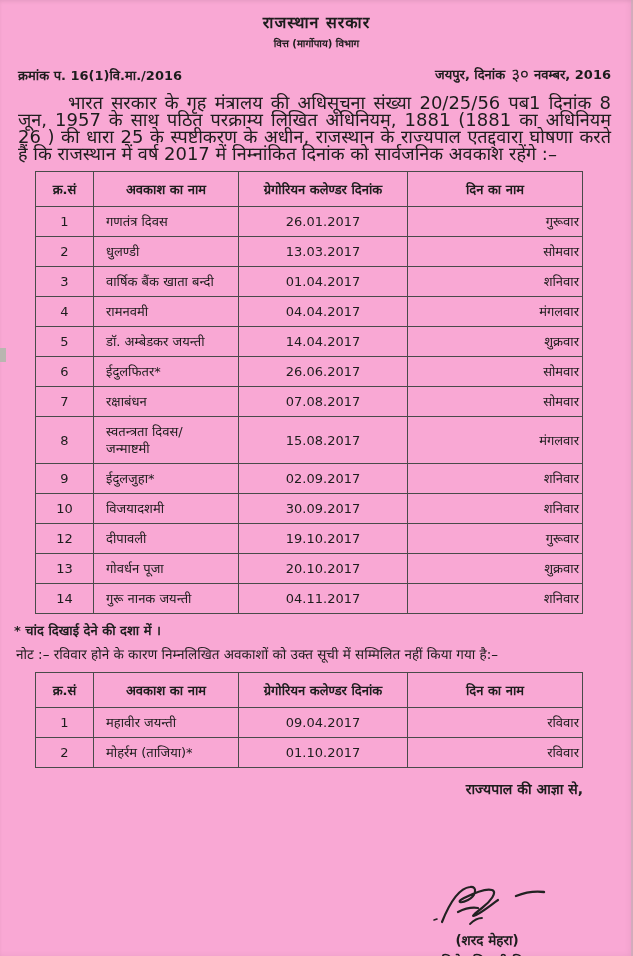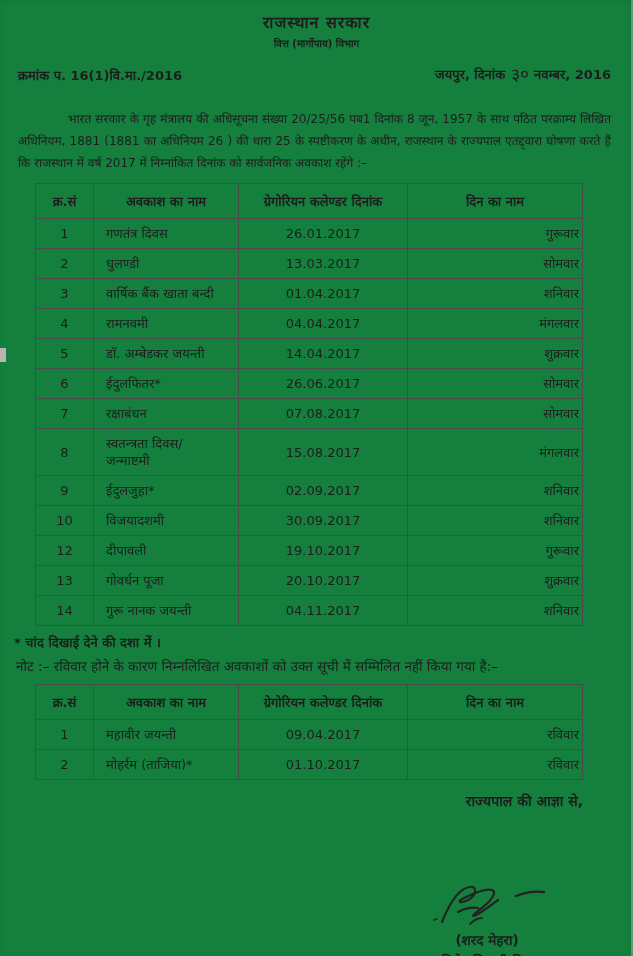--- a/index.html
+++ b/index.html
@@ -1,20 +1,20 @@
 <!DOCTYPE html>
 <html><head>
 <meta charset="utf-8">
 <style>
   html,body{margin:0;padding:0;background:#e8e6e2;}
   .page{
     position:relative;
     width:633px;height:956px;
     margin:0 auto;
-    background:#15803d;
+    background:#f9a8d4;
     overflow:hidden;
     color:#1d1d1d;
     font-family:"DejaVu Sans","Liberation Sans",sans-serif;
     box-shadow:inset -3px 0 6px rgba(0,0,0,0.06), inset 0 2px 3px rgba(0,0,0,0.04);
   }
   .hdr{text-align:center;padding-top:12px;line-height:21px;}
   .hdr .l1{font-size:16px;font-weight:bold;letter-spacing:1px;}
   .hdr .l2{font-size:10px;font-weight:bold;}
   .refline{
     display:flex;justify-content:space-between;align-items:flex-end;
@@ -23,21 +23,21 @@
   .hand{
     display:inline-block;font-size:17px;font-weight:normal;
     transform:rotate(-5deg) translateY(1px);padding:0 1px;
   }
   .title-wrap{text-align:center;margin-top:13px;}
   .title-wrap .ttl{
     display:inline-block;font-size:20px;font-weight:bold;font-style:italic;
     border-bottom:2px solid #222;padding:0 4px 1px 4px;letter-spacing:1px;
   }
   .bodytext{
-    margin:24px 22px 0 18px;font-size:12px;line-height:22px;
+    margin:10px 22px 0 18px;font-size:18px;line-height:17px;
     text-align:justify;text-indent:50px;
   }
   table.t{
     border-collapse:collapse;margin:9px 0 0 35px;width:547px;
     font-size:13px;table-layout:fixed;
   }
   table.t th,table.t td{border:1px solid #4a4a4a;}
   table.t th{font-weight:bold;padding:8px 2px;font-size:13px;}
   table.t td{padding:6px 3px;line-height:17px;}
   .c-sno{text-align:center;}

